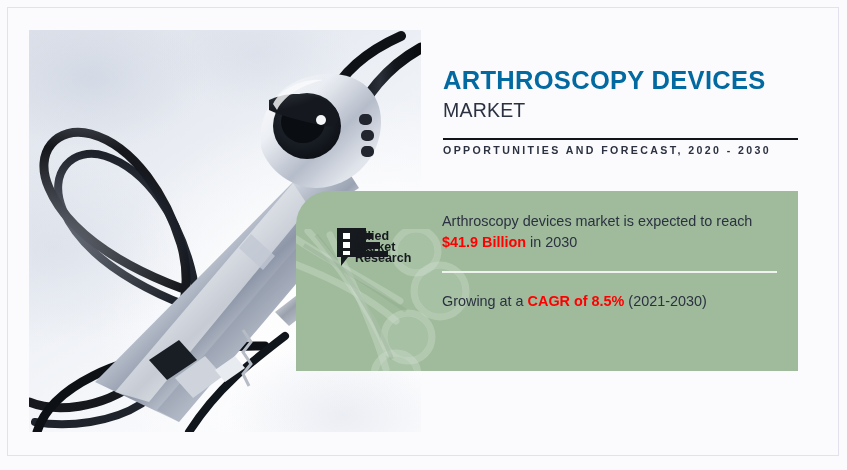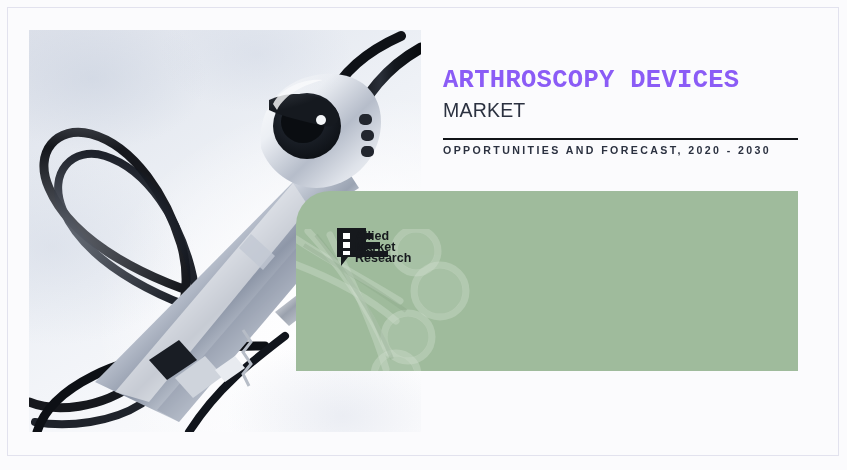--- a/index.html
+++ b/index.html
@@ -56,24 +56,23 @@
   .text-col {
     position: absolute;
     left: 443px; top: 66px;
     width: 356px;
   }
 
   .title-main {
     font-size: 25.5px;
     font-weight: bold;
     letter-spacing: .3px;
-    color: #8b5cf6;
+    color: #0369a1;
     line-height: 1.14;
     white-space: nowrap;
-    font-family: Liberation Mono, monospace;
   }
   .title-sub {
     margin-top: 4px;
     font-size: 19.5px;
     font-weight: normal;
     letter-spacing: .2px;
     color: #2b3140;
     line-height: 1.15;
   }
 
@@ -282,15 +281,22 @@
       <rect x="14" y="6" width="22" height="6" fill="#16191d"></rect>
       <rect x="14" y="15" width="30" height="7" fill="#16191d"></rect>
       <rect x="14" y="24" width="38" height="6" fill="#16191d"></rect>
       <g fill="#16191d" font-family="Liberation Sans, sans-serif" font-size="12.5" font-weight="bold">
         <text x="19" y="13">Allied</text>
         <text x="19" y="24">Market</text>
         <text x="19" y="35">Research</text>
       </g>
     </svg>
 
+    <div class="panel-body">
+      <div class="panel-line"><span>Arthroscopy devices market is expected to reach </span><span class="hl">$41.9 Billion</span><span> in 2030</span></div>
+
+      <div class="rule-light"></div>
+
+      <div class="panel-line"><span>Growing at a </span><span class="hl">CAGR of 8.5%</span><span> (2021-2030)</span></div>
+    </div>
   </div>
 
 </div>
 
 </body></html>

